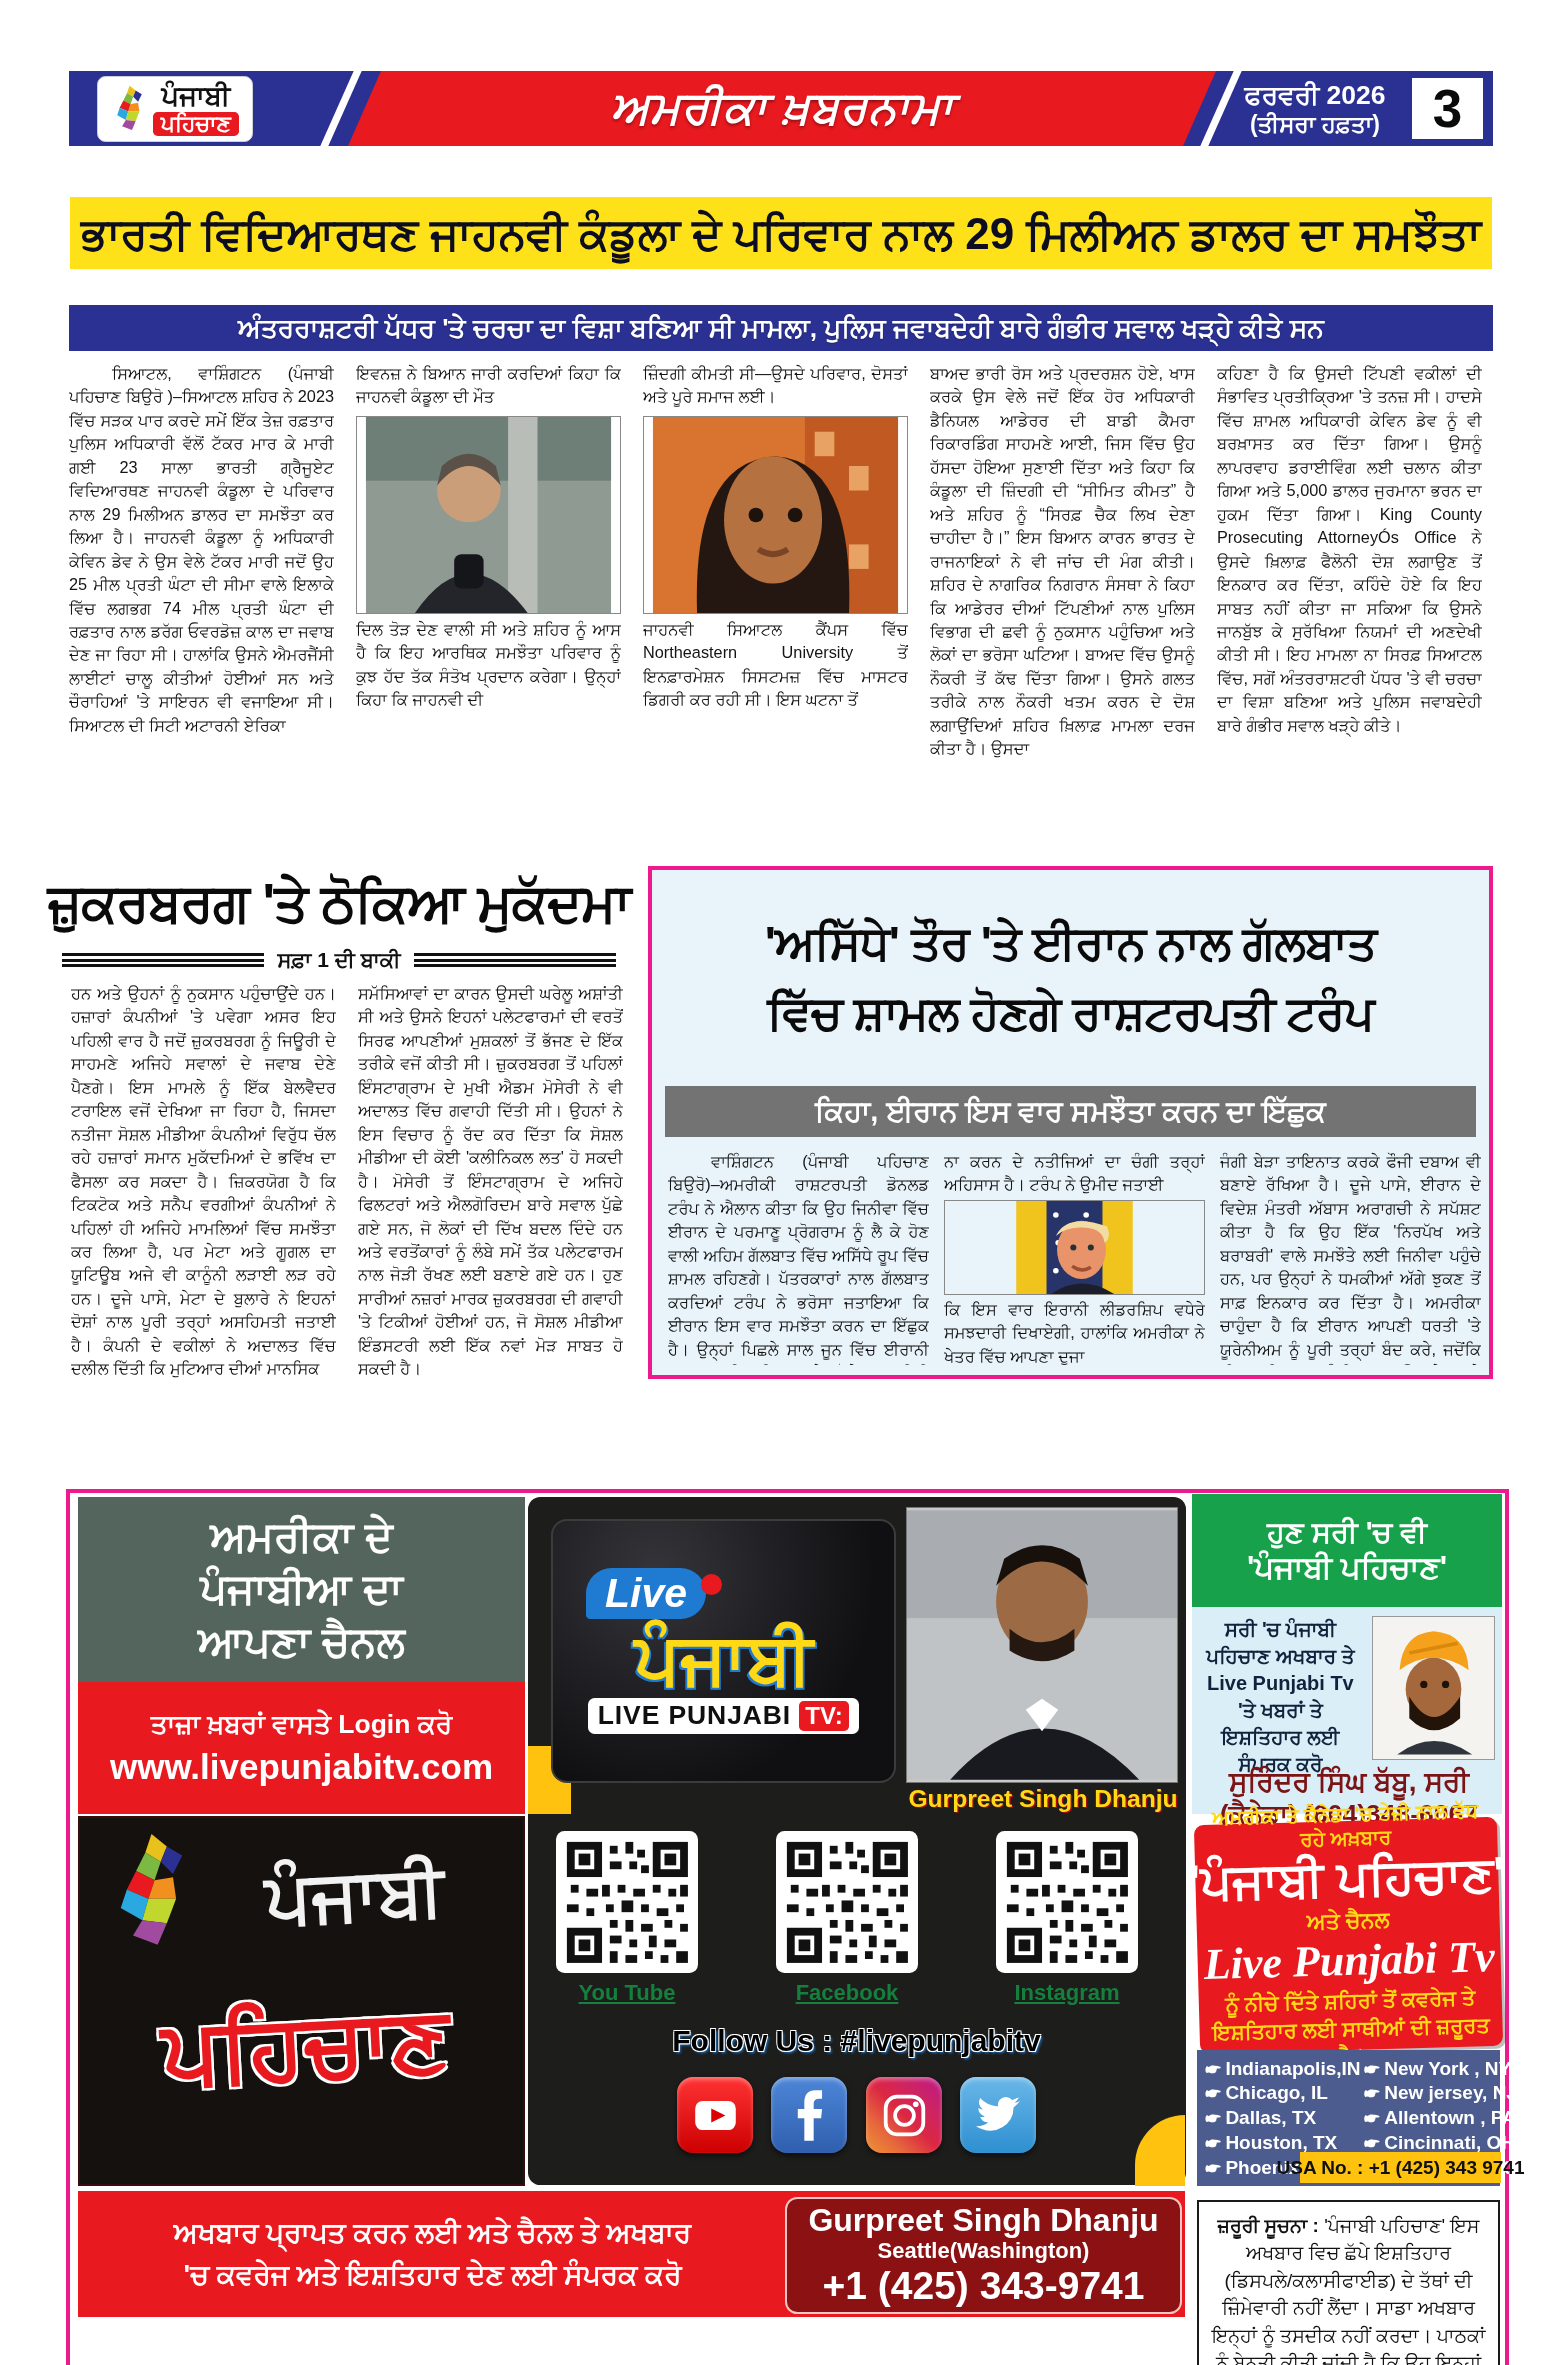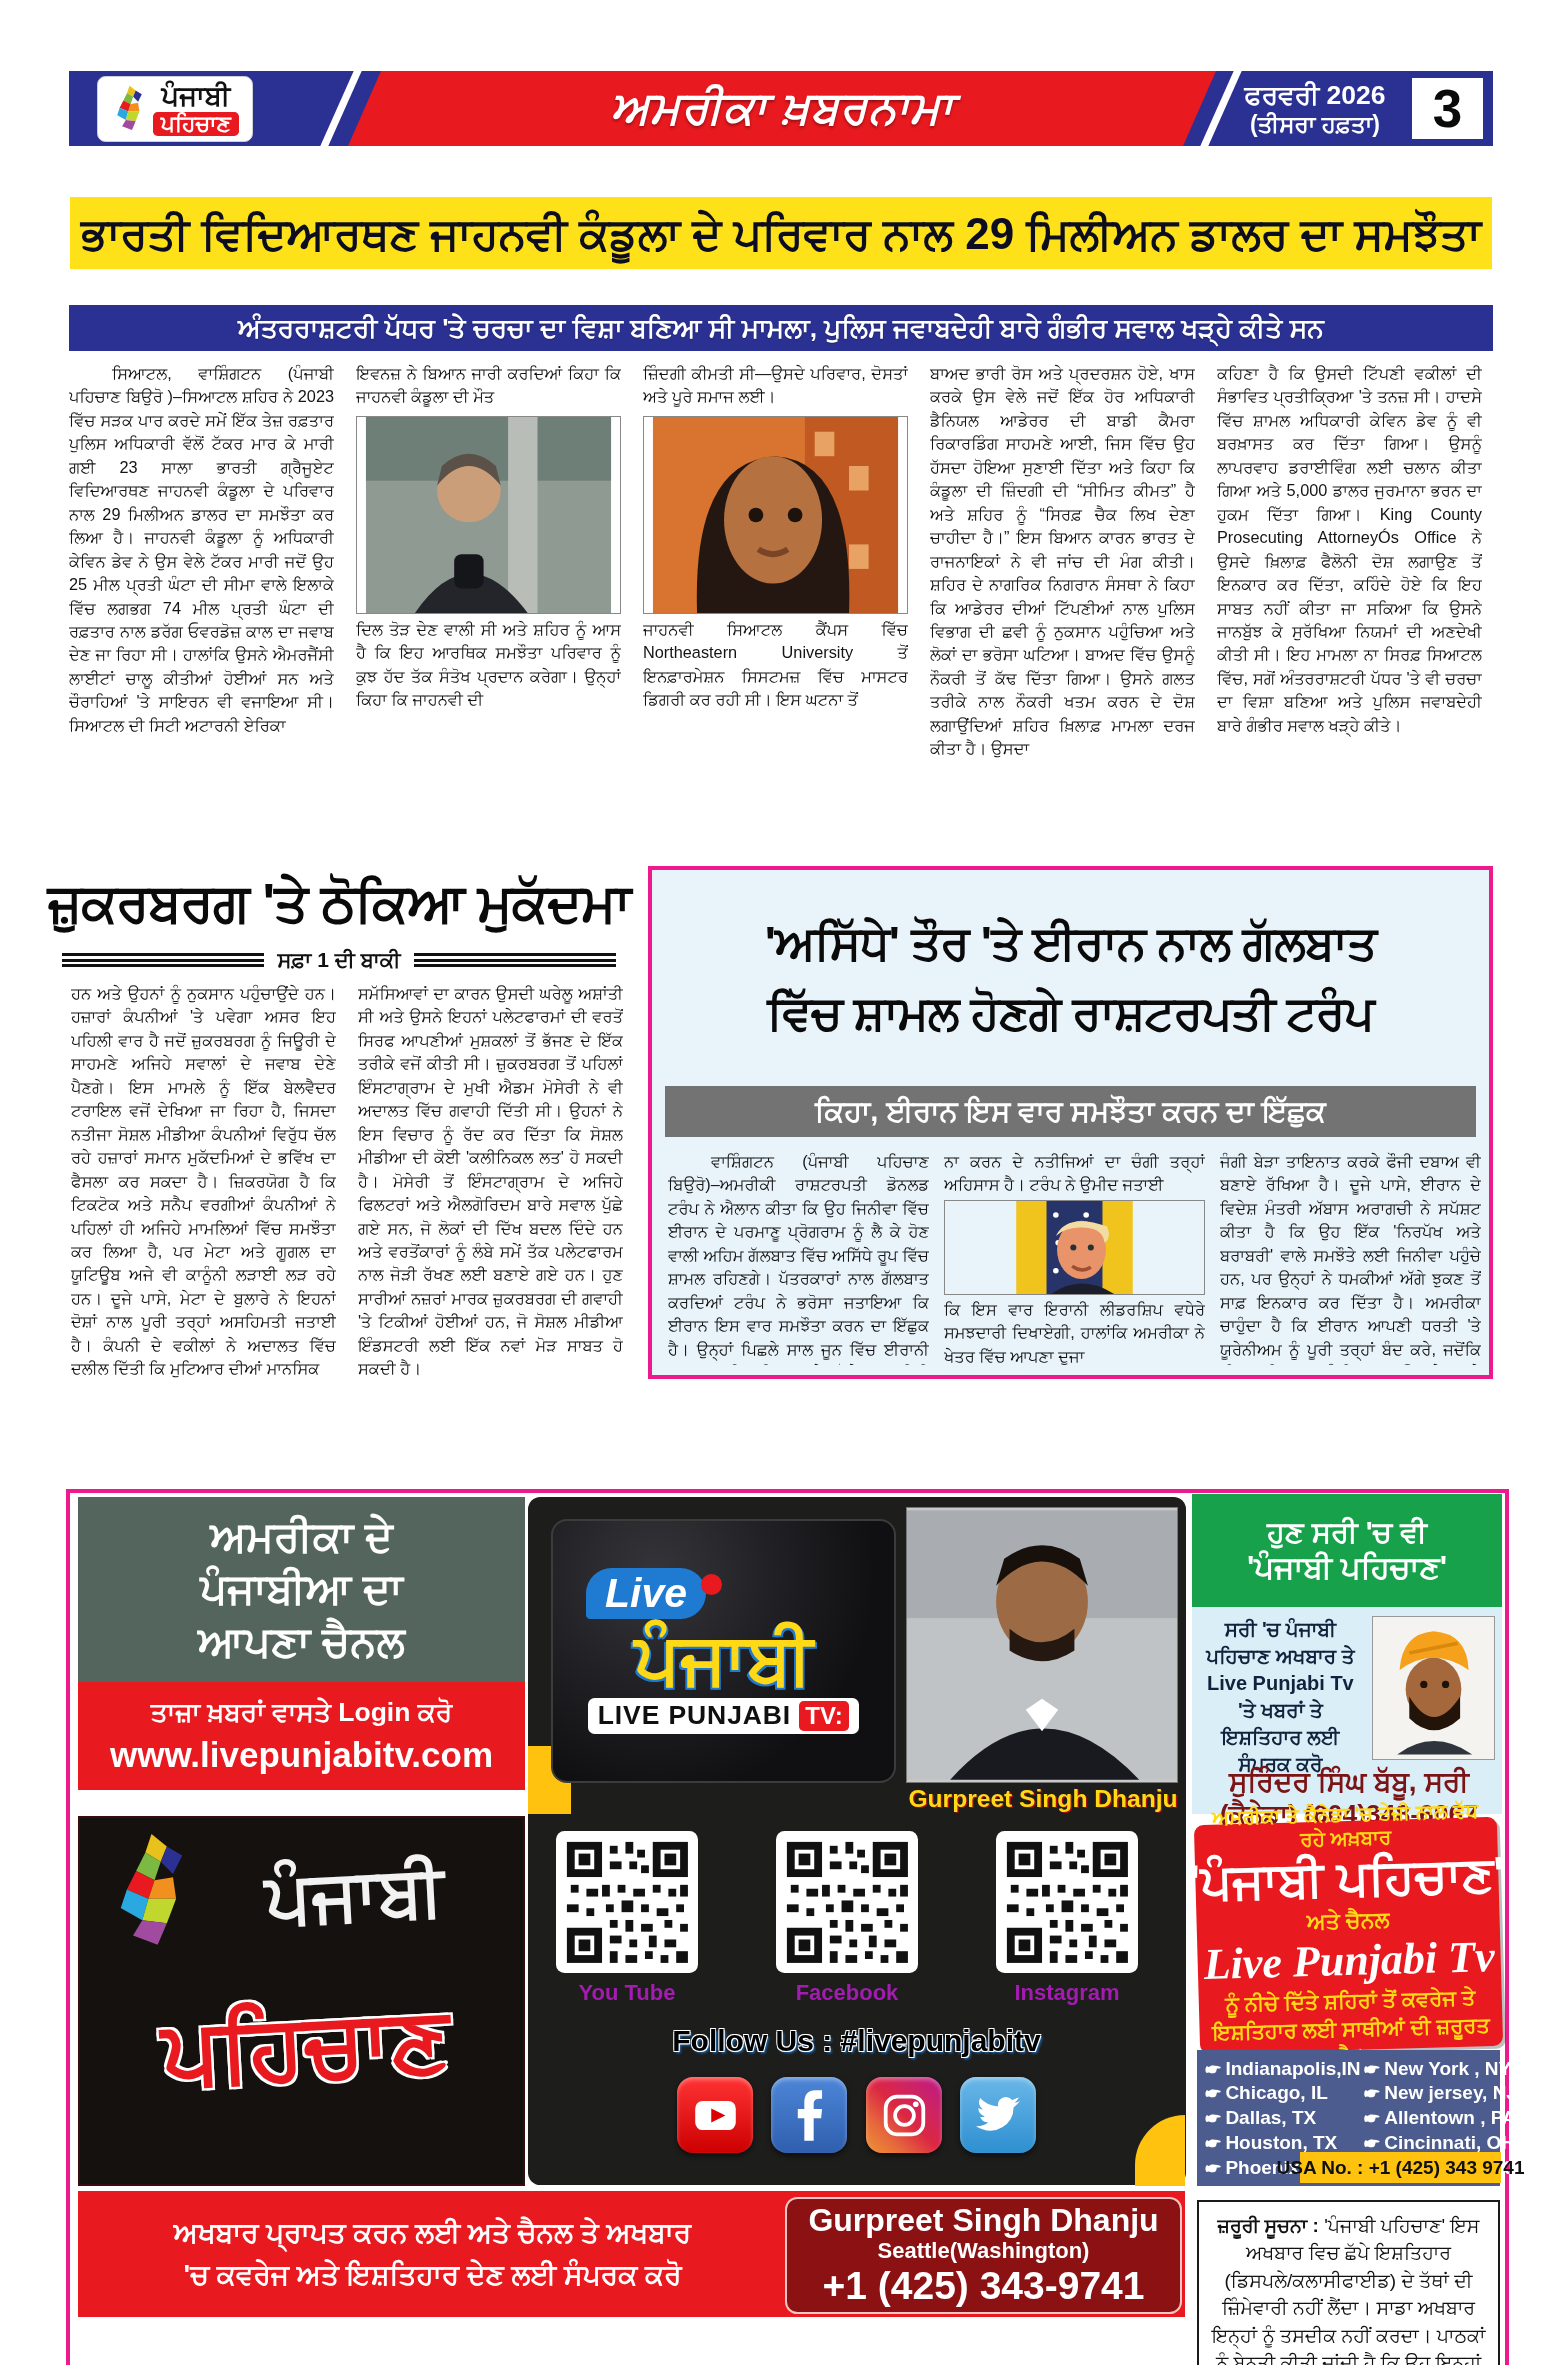--- a/index.html
+++ b/index.html
@@ -48,39 +48,39 @@
   .trump-box{left:648px;top:866px;width:845px;height:513px;background:#e9f3fa;border:4.7px solid #ec1a8d;box-sizing:border-box;}
   .trump-headline{left:660px;top:878px;width:821px;height:199px;display:flex;flex-direction:column;align-items:center;justify-content:center;gap:14px;}
   .trump-headline span{font-size:47px;font-weight:900;color:#0a0a0a;white-space:nowrap;letter-spacing:-0.9px;}
   .trump-kicker{left:665px;top:1086px;width:811px;height:51px;background:#737373;display:flex;align-items:center;justify-content:center;white-space:nowrap;overflow:hidden;}
   .trump-kicker span{color:#fff;font-size:29px;font-weight:800;}
 
   
   .ad-frame{left:66px;top:1489px;width:1443px;height:899px;border:4.7px solid #ec1a8d;box-sizing:border-box;background:#ffffff;}
   .channel-ad-top{left:78px;top:1497px;width:447px;height:185px;background:#54655e;display:flex;flex-direction:column;align-items:center;justify-content:center;line-height:1.25;}
   .channel-ad-top span{color:#ffffff;font-size:42px;font-weight:800;}
-  .channel-ad-login{left:78px;top:1682px;width:447px;height:108px;background:#e8191f;display:flex;flex-direction:column;align-items:center;justify-content:center;gap:6.6px;}
+  .channel-ad-login{left:78px;top:1682px;width:447px;height:132px;background:#e8191f;display:flex;flex-direction:column;align-items:center;justify-content:center;gap:6.6px;}
   .channel-login-line{color:#fff;font-size:26.5px;font-weight:800;}
   .channel-url{color:#fff;font-size:35px;font-weight:900;}
 
   .tv-ad{left:528px;top:1497px;width:658px;height:688px;background:#1d1d1b;border-radius:12.3px;}
   .tvlogo{left:551px;top:1519px;width:341px;height:260px;border:2.8px solid #3c3c3c;border-radius:16px;background:radial-gradient(circle at 30% 20%,#34343a,#101012 70%);display:flex;flex-direction:column;align-items:center;justify-content:center;gap:4px;overflow:hidden;}
   .tvlogo-live{align-self:flex-start;margin-left:33px;background:#1f7ad1;color:#fff;font-size:41px;font-weight:900;font-style:italic;padding:1.9px 19px;border-radius:28px 28px 28px 4.7px;position:relative;}
   .tvlogo-live::after{content:"";position:absolute;right:-16px;top:6.6px;width:21px;height:21px;background:#e8191f;border-radius:50%;}
   .tvlogo-punjabi{color:#ffd816;font-size:71px;font-weight:900;line-height:1;text-shadow:1.9px 1.9px 0 #1f7ad1,-1.9px 1.9px 0 #1f7ad1;}
   .tvlogo-band{background:#ffffff;border-radius:6.6px;padding:2.8px 9.5px;display:flex;align-items:center;gap:7.6px;}
   .tvlogo-band b{color:#101010;font-size:26.5px;font-weight:900;letter-spacing:0.9px;}
   .tvlogo-tv{background:#e8191f;color:#fff;font-size:24px;font-weight:900;padding:0.9px 6.6px;border-radius:4.7px;}
   .host-photo{left:906px;top:1507px;width:270px;height:274px;background:#c9c9c9;border:1.9px solid #777;overflow:hidden;}
   .host-caption{left:901px;top:1785px;width:284px;height:28px;display:flex;align-items:center;justify-content:center;}
   .host-caption span{color:#ffd816;font-size:24.6px;font-weight:900;text-shadow:1.4px 1.4px 0 #a40d0d;white-space:nowrap;}
 
   .qr-card{width:142px;height:142px;background:#ffffff;border-radius:8.5px;padding:6.6px;box-sizing:border-box;}
   .qr-card svg{width:100%;height:100%;}
-  .qr-label{width:142px;text-align:center;color:#a21caf;font-size:22px;font-weight:800;}
+  .qr-label{width:142px;text-align:center;color:#15803d;font-size:22px;font-weight:800;text-decoration:underline;}
   .follow-us{left:537px;top:2019px;width:639px;height:43px;display:flex;align-items:center;justify-content:center;}
   .follow-us span{color:#000000;font-size:30px;font-weight:900;text-shadow:0.9px 0.9px 0 #ffffff,-0.9px -0.9px 0 #ffffff,0.9px -0.9px 0 #ffffff,-0.9px 0.9px 0 #ffffff,1.9px 1.9px 2.8px #1f7ad1;white-space:nowrap;}
   .soc-icon{width:76px;height:76px;border-radius:16px;display:flex;align-items:center;justify-content:center;box-shadow:0 2.8px 5.7px rgba(0,0,0,.5), inset 0 2.8px 4.7px rgba(255,255,255,.35);}
   .soc-yt{background:linear-gradient(#f33,#c00);}
   .soc-fb{background:linear-gradient(#4d86d8,#2f5fae);}
   .soc-tw{background:linear-gradient(#6ab7e8,#2e8fd0);}
   .accent-y1{left:1135px;top:2115px;width:50px;height:71px;background:#ffc20e;border-radius:71px 0 0 0;}
   .accent-y2{left:528px;top:1746px;width:43px;height:68px;background:#ffc20e;}
 
   .logo-block{left:78px;top:1816px;width:447px;height:370px;background:#14110e;border:2.8px solid #3a0d0d;box-sizing:border-box;overflow:hidden;}

